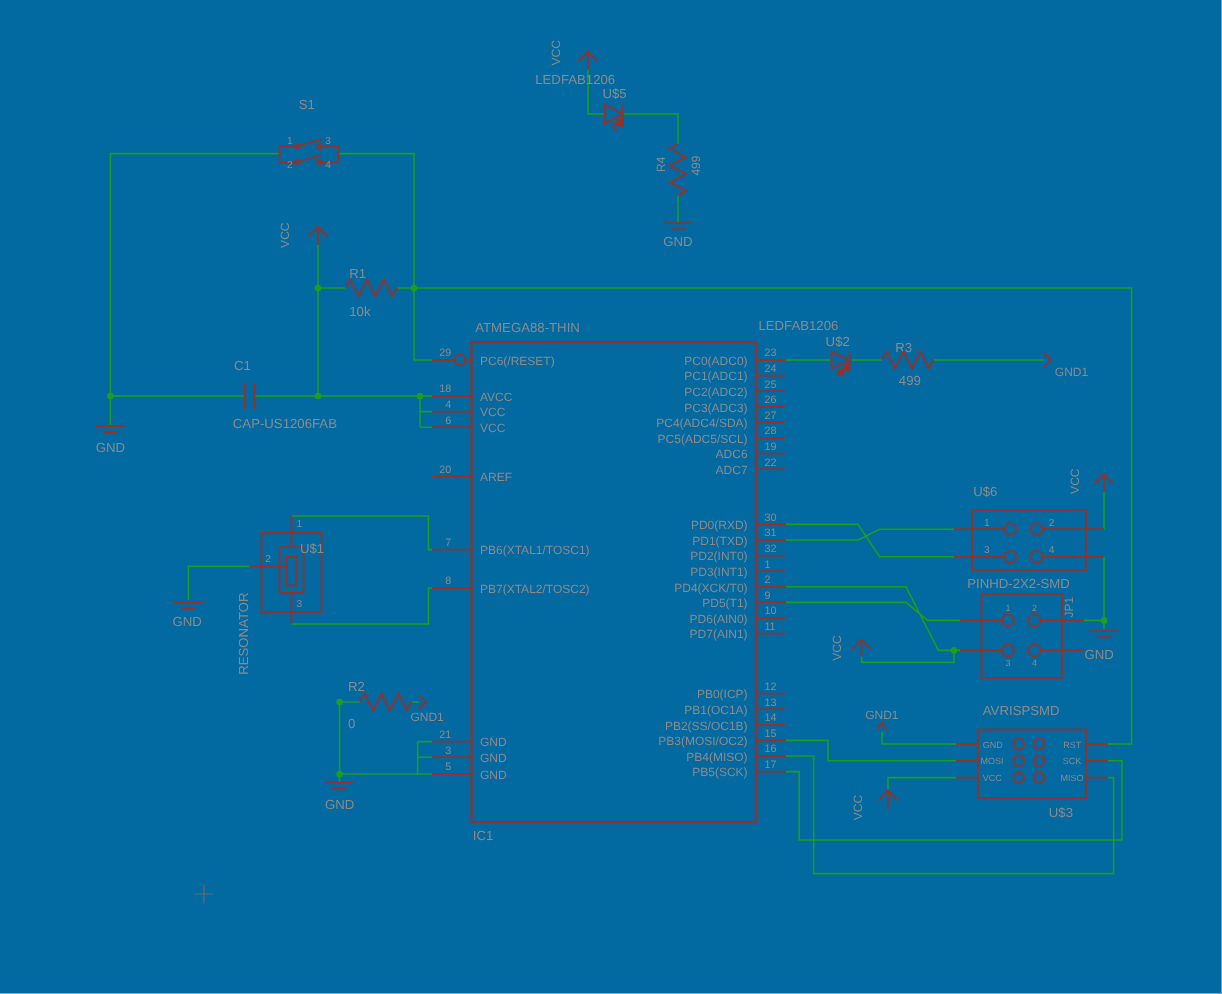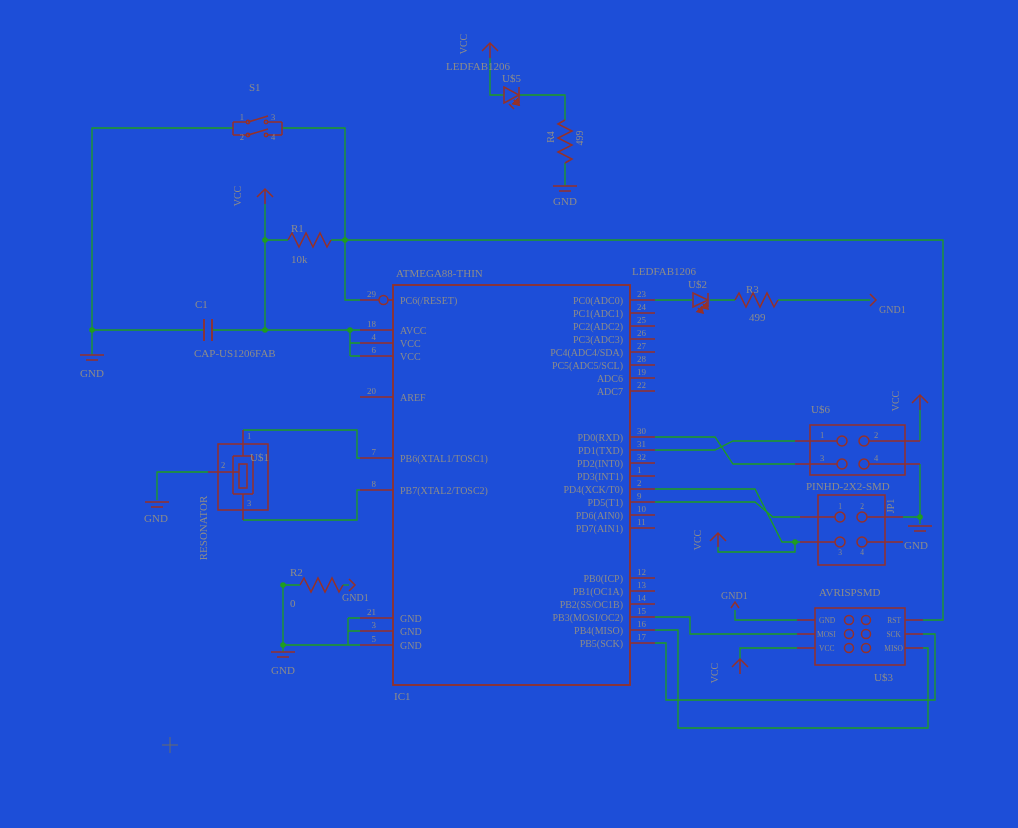--- a/index.html
+++ b/index.html
@@ -1,16 +1,16 @@
 <!DOCTYPE html>
 <html><head>
 <meta charset="utf-8">
 <style>
   html,body{margin:0;padding:0;background:#dddddd}
-  #canvas{position:relative;width:1018px;height:828px;background:#1d4ed8;overflow:hidden;font-family:Liberation Serif, serif}
+  #canvas{position:relative;width:1018px;height:828px;background:#0369a1;overflow:hidden;font-family:Liberation Sans, sans-serif}
   .w{stroke:#1f9d1f;stroke-width:1.3;fill:none}
   .s{stroke:#963129;stroke-width:1.5;fill:none}
   .s2{stroke:#963129;stroke-width:1.8;fill:none}
   .d{fill:#1f9d1f;stroke:none}
   text{fill:#8b8b8b}
   .f11{font-size:11px}
   .f10{font-size:10px}
   .f9{font-size:9px}
   .f8{font-size:8.5px}
   .f7{font-size:7.5px}

